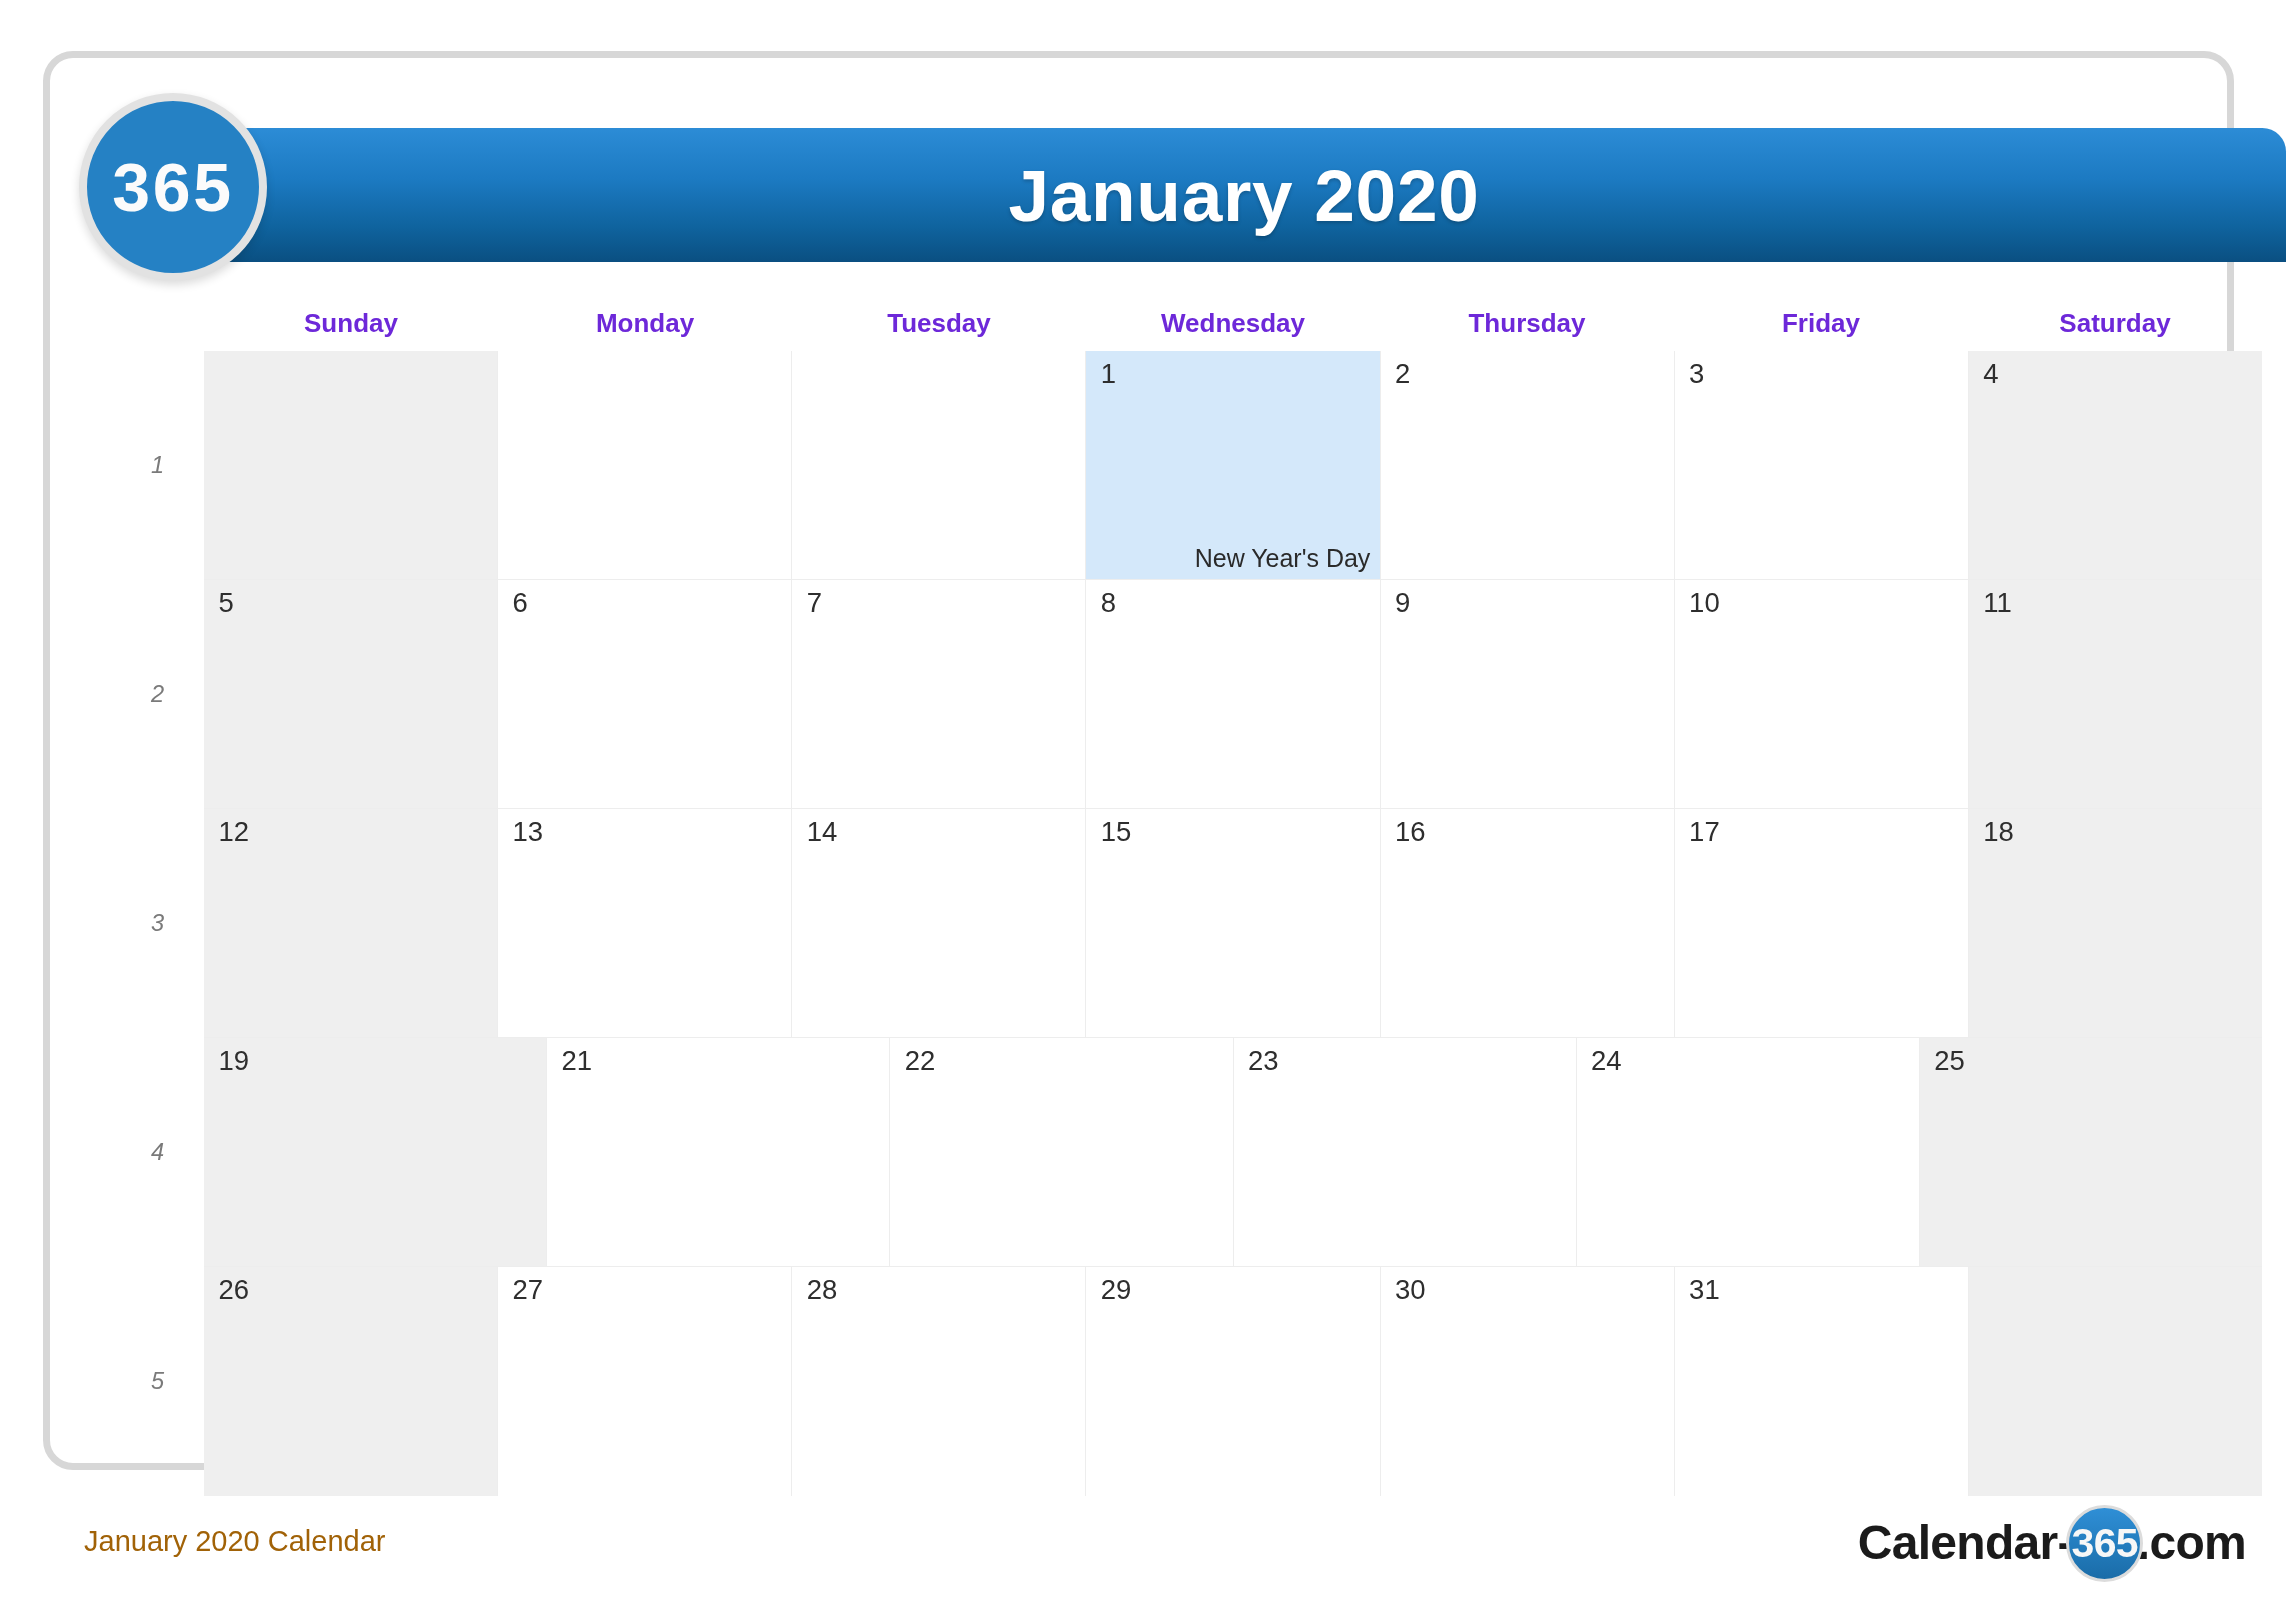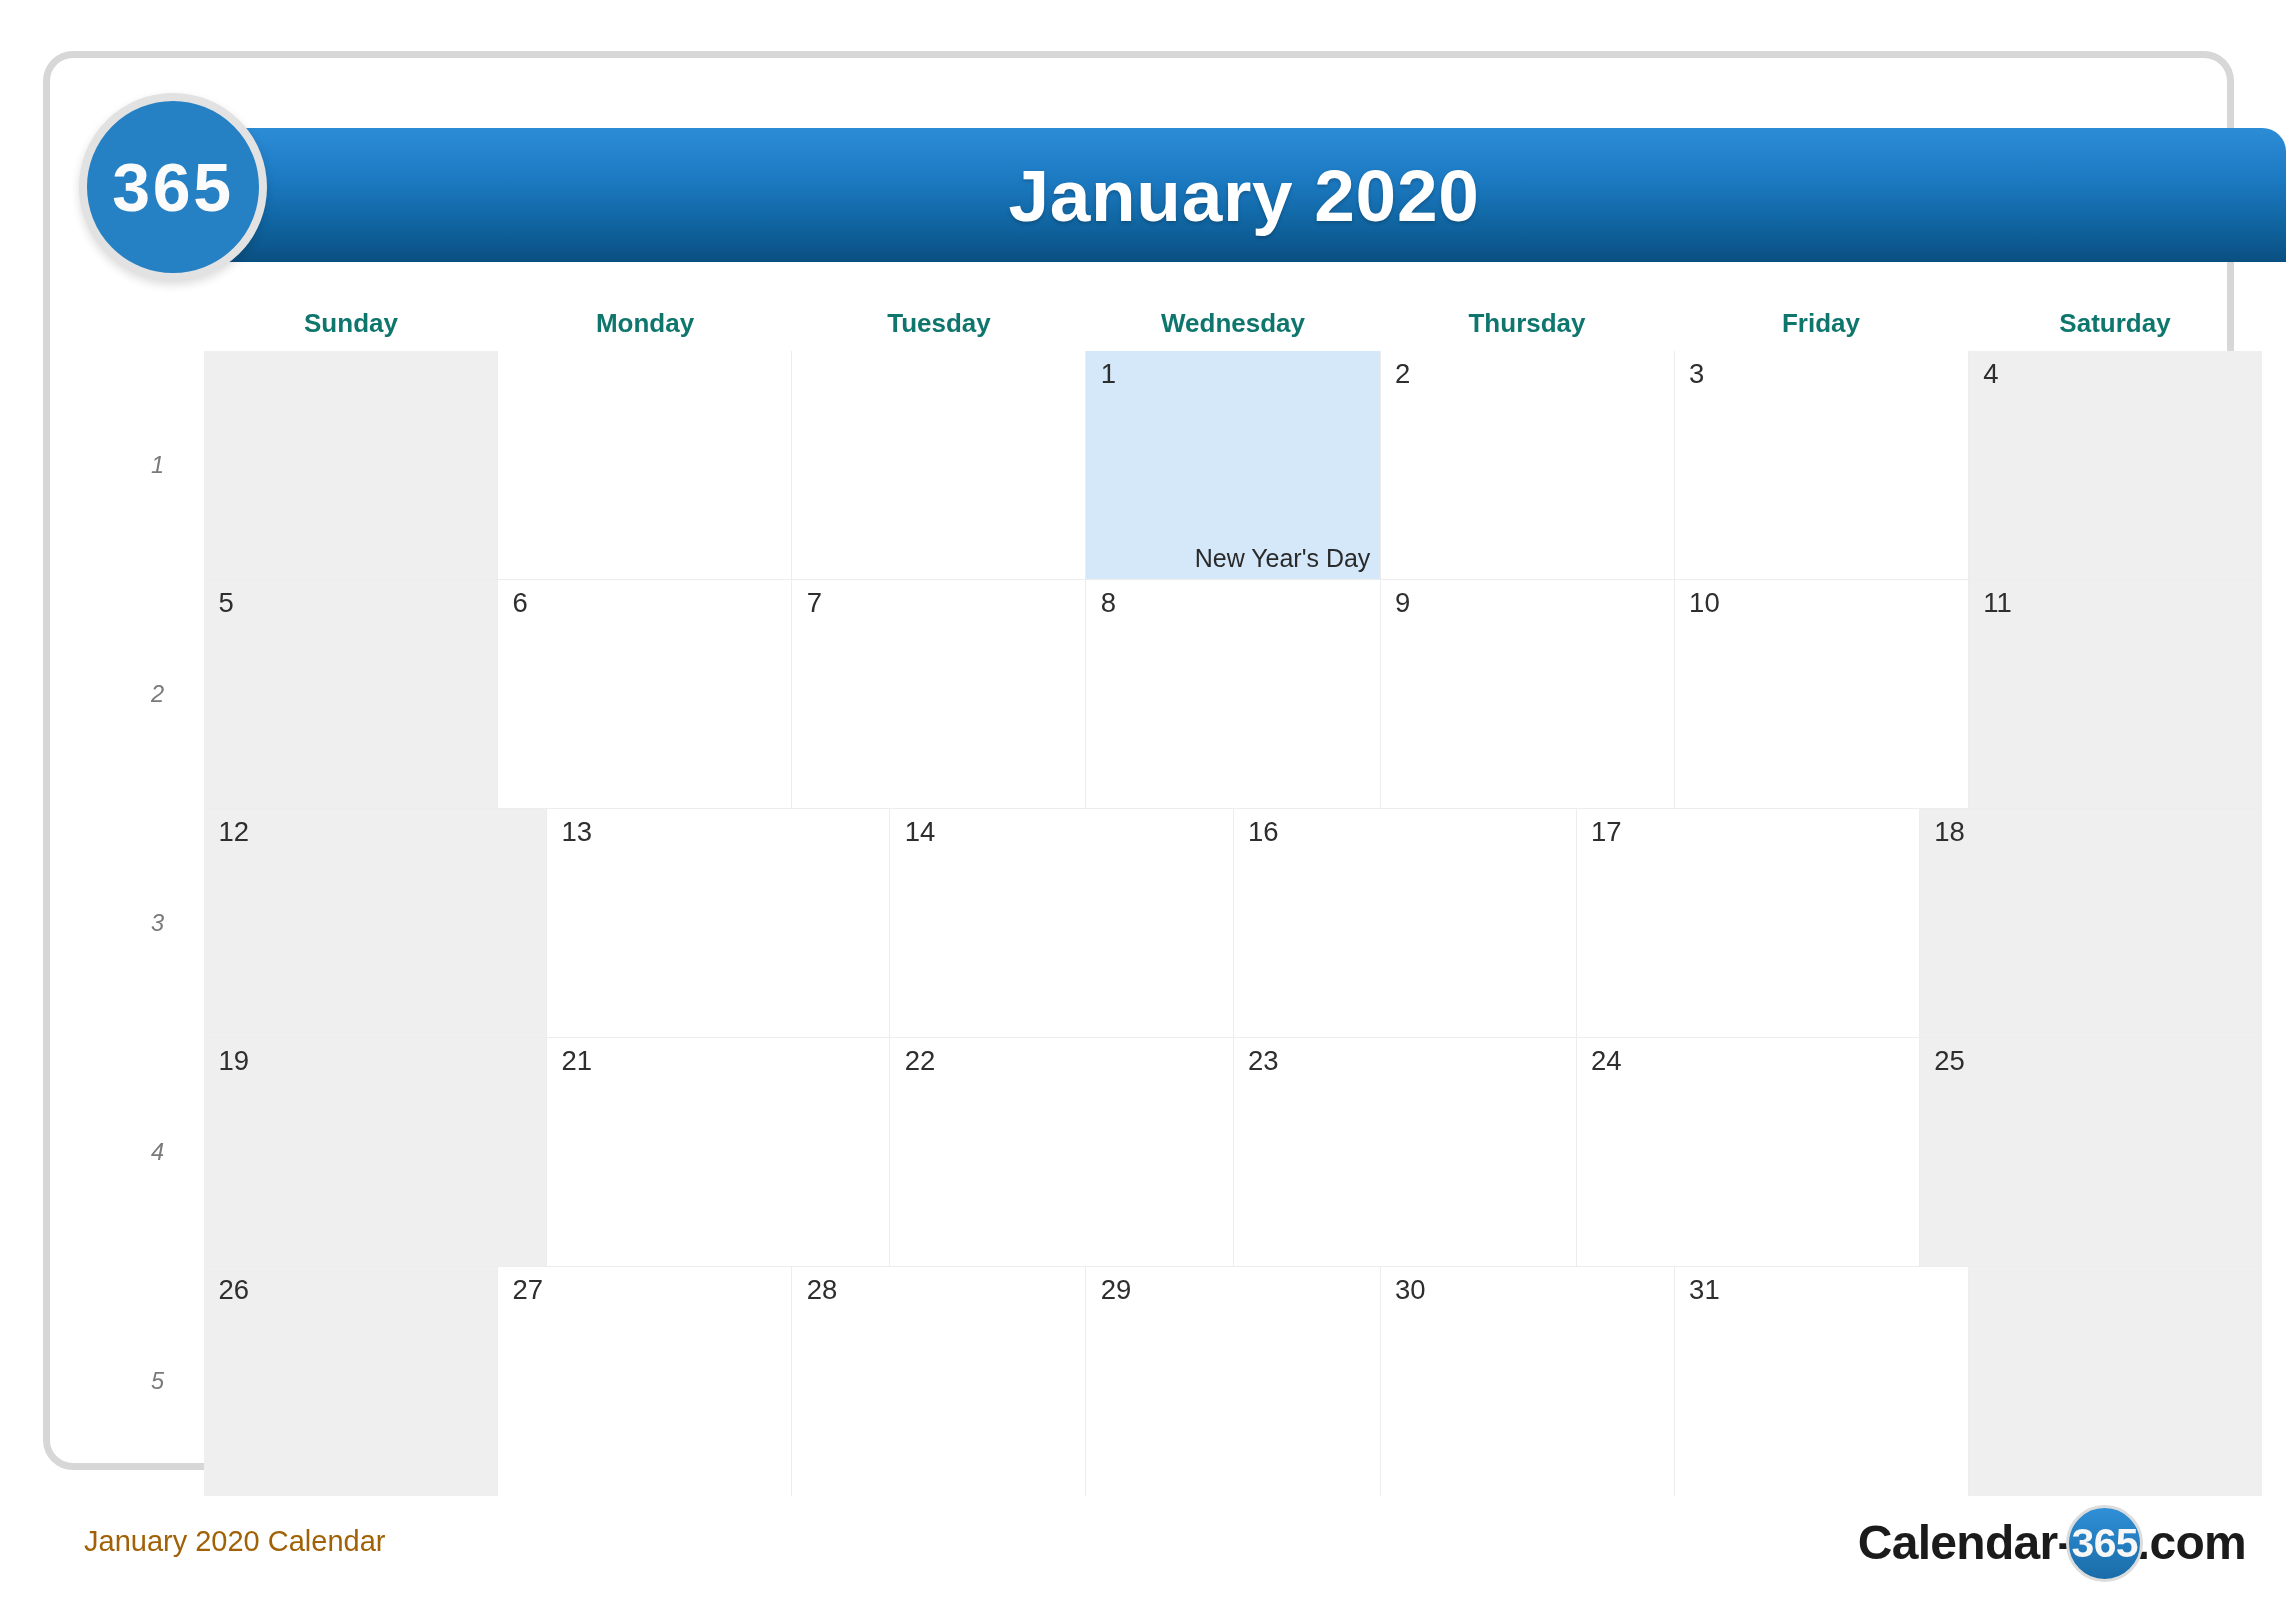--- a/index.html
+++ b/index.html
@@ -113,21 +113,21 @@
     width: 2058px;
     height: 47px;
     display: flex;
     z-index: 2;
   }
   .weekday-cell {
     flex: 1 1 0;
     text-align: center;
     font-size: 26px;
     font-weight: bold;
-    color: #0f766e;
+    color: #6d28d9;
     line-height: 47px;
   }
 
   
   #calendar-grid {
     position: absolute;
     left: 154px;
     top: 293px;
     width: 2058px;
     height: 1146px;
@@ -315,20 +315,23 @@
         <div class="day-cell weekend">
           <div class="day-number">12</div>
         </div>
         <div class="day-cell">
           <div class="day-number">13</div>
         </div>
         <div class="day-cell">
           <div class="day-number">14</div>
         </div>
         <div class="day-cell">
+          <div class="day-number">15</div>
+        </div>
+        <div class="day-cell">
           <div class="day-number">16</div>
         </div>
         <div class="day-cell">
           <div class="day-number">17</div>
         </div>
         <div class="day-cell weekend">
           <div class="day-number">18</div>
         </div>
       </div>
       <div class="week-row">

